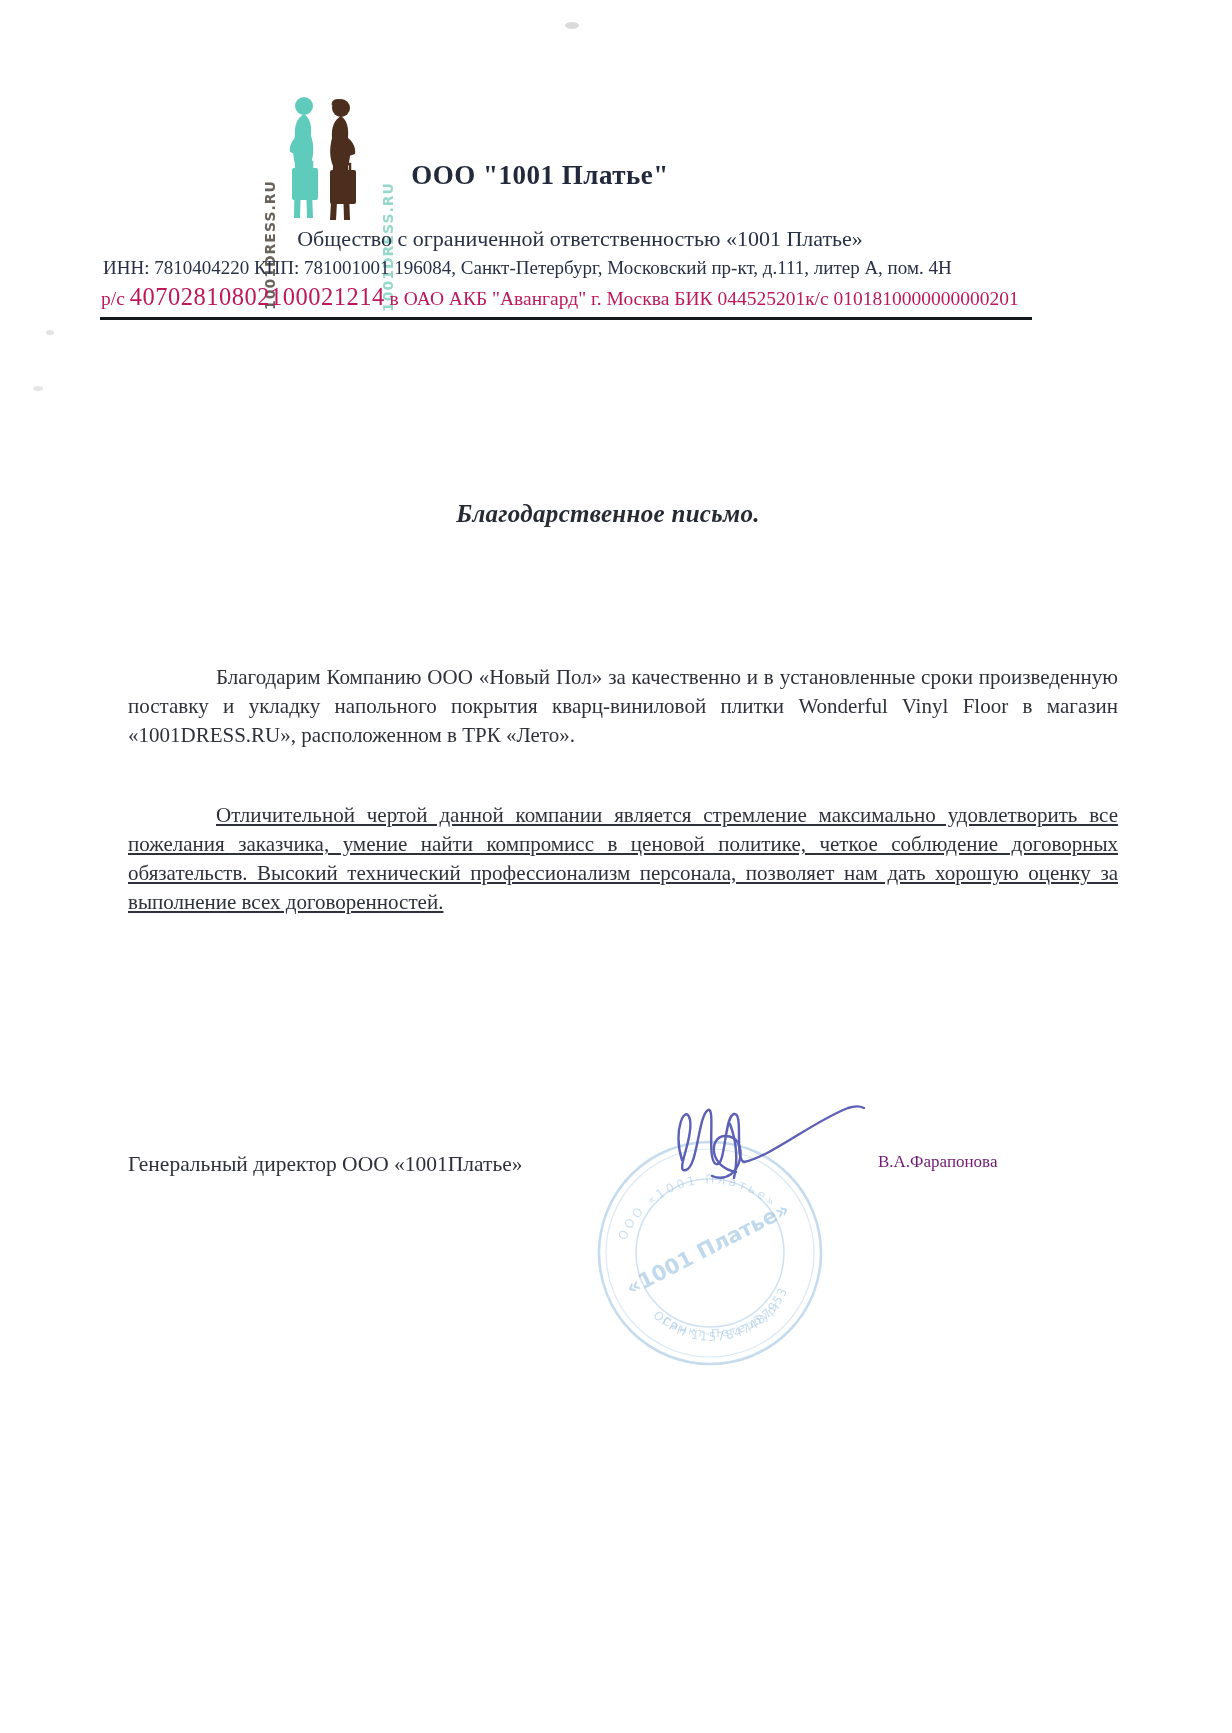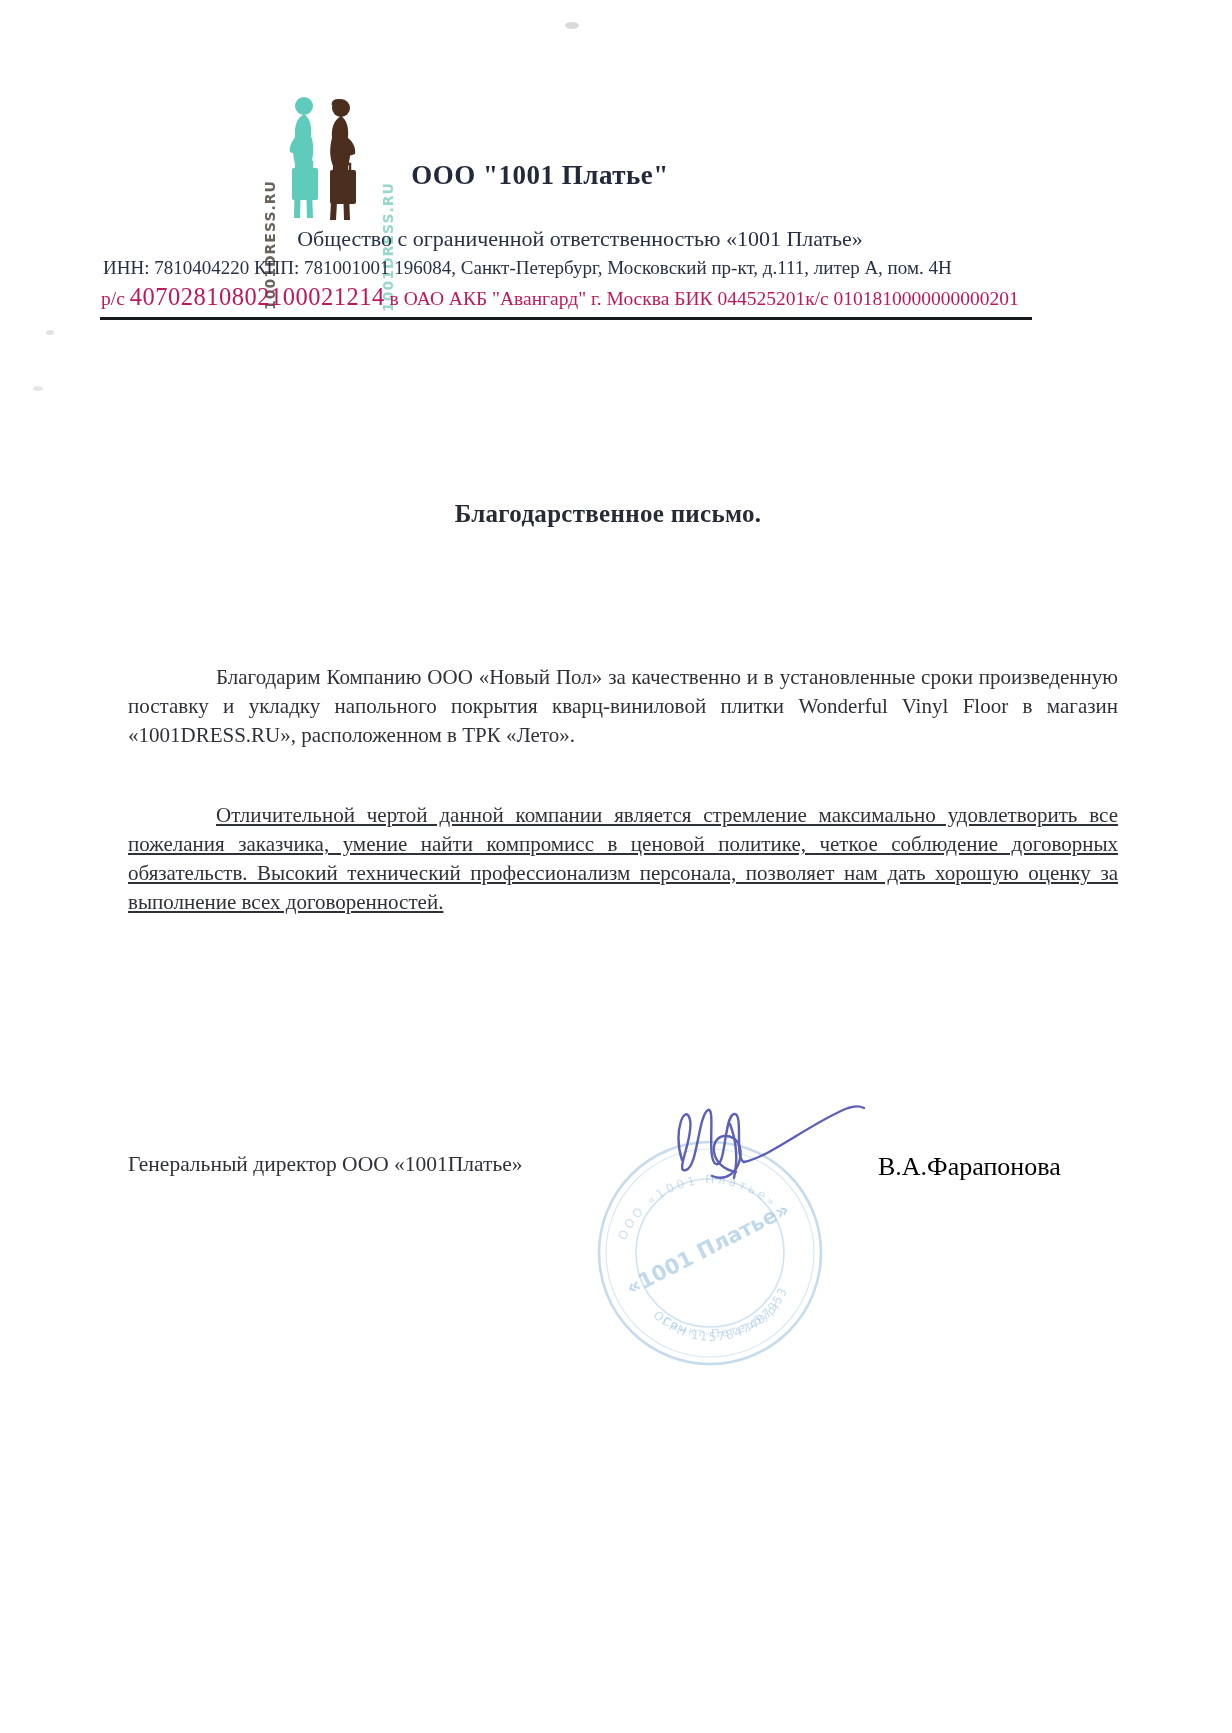--- a/index.html
+++ b/index.html
@@ -45,38 +45,39 @@
   .rs-line .acct{font-size:24.5px;letter-spacing:.5px;}
   .head-rule{
     position:absolute;left:100px;top:317px;width:932px;height:3px;
     background:#15181d;
   }
   
   .letter-title{
     position:absolute;left:0;top:500px;width:1216px;
     text-align:center;font-weight:bold;font-size:25px;color:#272b33;
     letter-spacing:.3px;
+    font-style:italic;
   }
   .para{
     position:absolute;left:128px;width:990px;
     font-size:21px;line-height:29px;
     text-align:justify;text-indent:88px;
     color:#2e3138;
     margin-top:13px;
   }
   .para.p1{top:650px;}
   .para.p2{top:788px;text-decoration:underline;}
   
   .sig-row-label{
     position:absolute;left:128px;top:1152px;
     font-size:21.5px;color:#2e3138;white-space:nowrap;
   }
   .sig-row-name{
     position:absolute;left:878px;top:1152px;
-    font-size:26px;color:#000000;white-space:nowrap;
+    font-size:17px;color:#701a75;white-space:nowrap;
   }
   .stamp{
     position:absolute;left:592px;top:1135px;width:236px;height:236px;
     opacity:.8;filter:blur(.4px);
   }
   .signature-ink{
     position:absolute;left:652px;top:1090px;width:220px;height:105px;
     filter:blur(.2px);
   }
   

